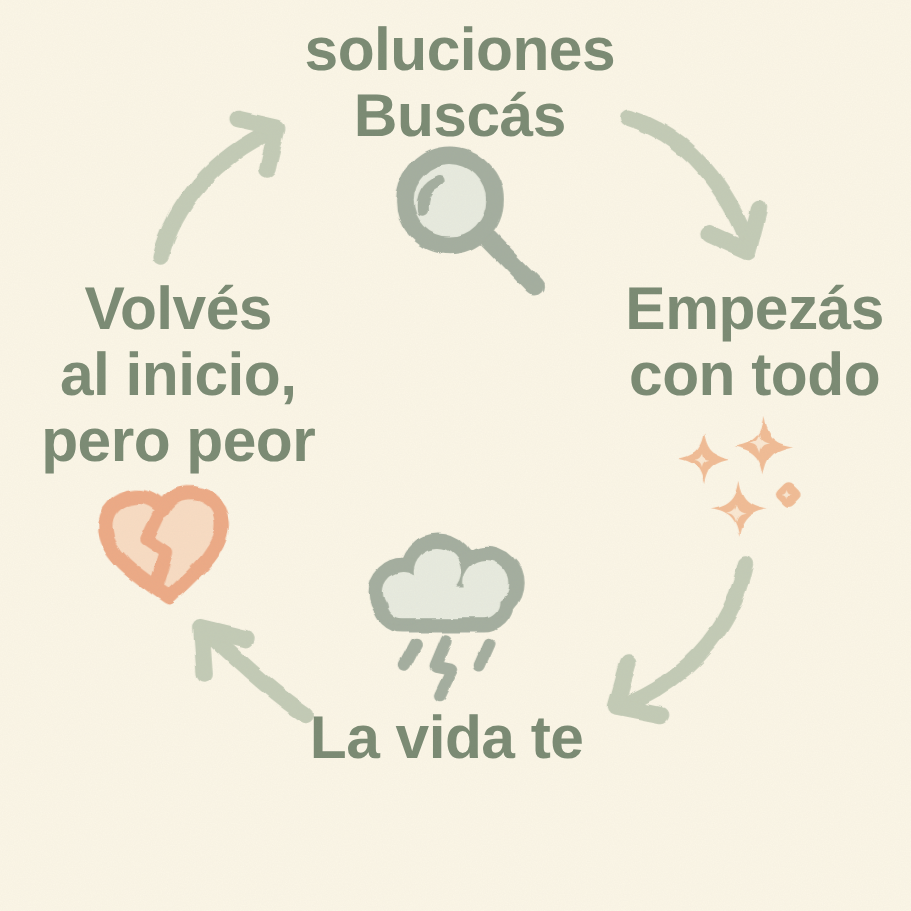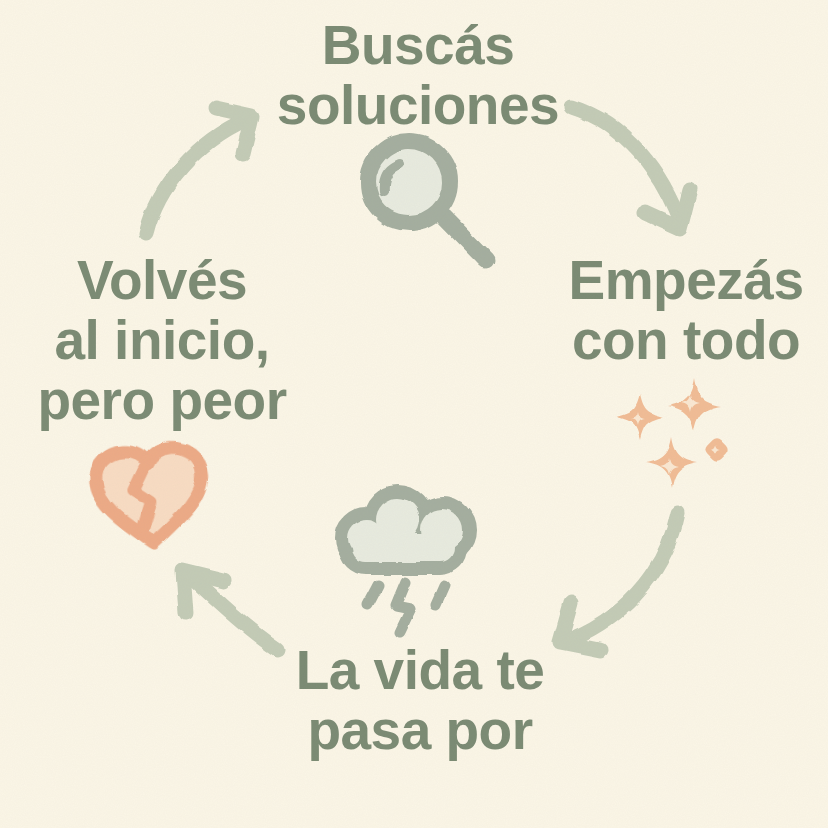--- a/index.html
+++ b/index.html
@@ -29,21 +29,21 @@
     font-size:55px;
     line-height:60px;
     text-align:center;
     letter-spacing:-0.5px;
     white-space:nowrap;
   }
   .label .line{display:block;}
   .label-top{left:218px;top:15px;width:400px;}
   .label-right{left:516px;top:250px;width:340px;}
   .label-left{left:-8px;top:250px;width:340px;}
-  .label-bottom{left:220px;top:640px;width:400px;}
+  .label-bottom{left:206px;top:640px;width:400px;}
 
   .arrow{
     fill:none;
     stroke:var(--arrow);
     stroke-width:15;
     stroke-linecap:round;
     stroke-linejoin:round;
   }
   .cloud-outline{fill:var(--icon-fill);stroke:var(--icon-stroke);stroke-width:26;}
   .cloud-fill{fill:var(--icon-fill);stroke:none;}
@@ -119,32 +119,31 @@
 
       <g transform="rotate(-4 150 497)">
         <path d="M 150 543 C 124 522 97 502 97 478 C 97 460 111 450 126 450 C 137 450 146 456 150 464 C 154 456 163 450 174 450 C 189 450 203 460 203 478 C 203 502 176 522 150 543 Z" fill="var(--heart-fill)" stroke="var(--heart-stroke)" stroke-width="13" stroke-linejoin="round"></path>
         <path d="M 150 461 L 134 489 L 151 502 L 141 528" fill="none" stroke="var(--heart-stroke)" stroke-width="12" stroke-linecap="round" stroke-linejoin="round"></path>
       </g>
 
     </g>
   </svg>
 
   <div class="label label-top">
+    <span class="line">soluciones</span>
     <span class="line">Buscás</span>
-    <span class="line">soluciones</span>
   </div>
 
   <div class="label label-right">
     <span class="line">Empezás</span>
     <span class="line">con todo</span>
   </div>
 
   <div class="label label-bottom">
     <span class="line">La vida te</span>
-    <span class="line">pasa por</span>
   </div>
 
   <div class="label label-left">
     <span class="line">Volvés</span>
     <span class="line">al inicio,</span>
     <span class="line">pero peor</span>
   </div>
 
   <svg class="grain" aria-hidden="true">
     <filter id="f-grain">

